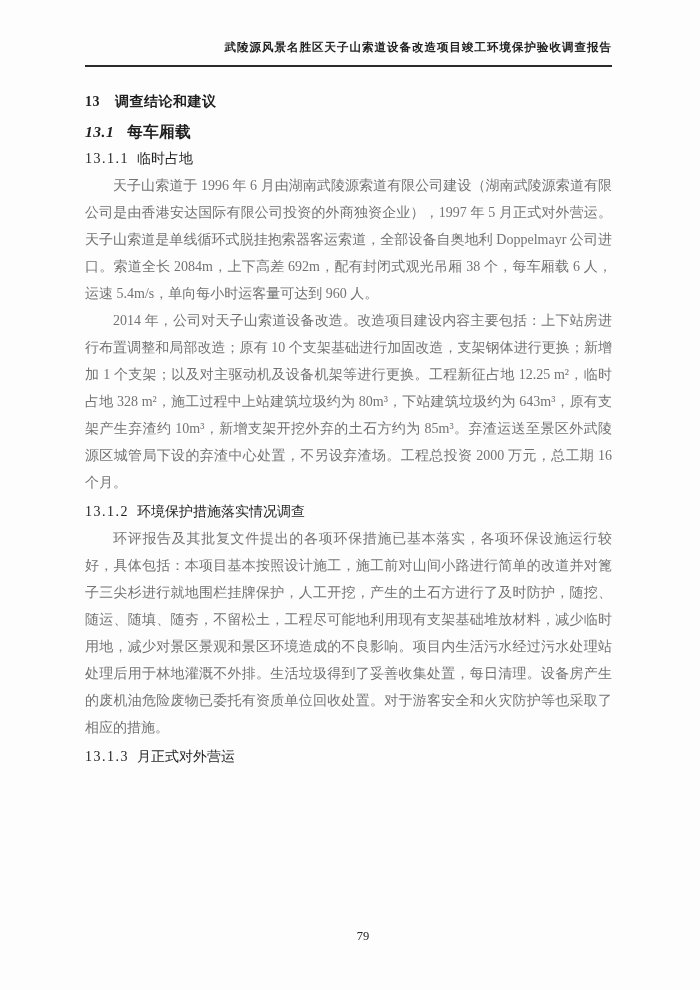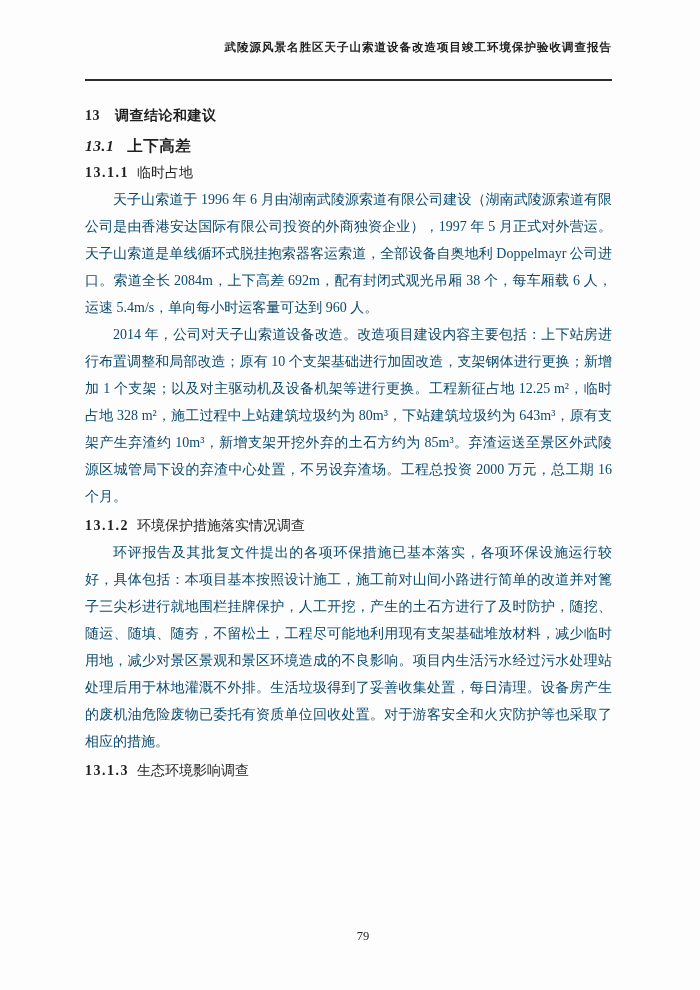--- a/index.html
+++ b/index.html
@@ -17,21 +17,21 @@
     font-family: "Liberation Serif", "DejaVu Serif", serif;
     position: relative;
     overflow: hidden;
   }
   .running-header {
     text-align: right;
     font-size: 11.5px;
     font-weight: 600;
     letter-spacing: 1px;
     color: #222;
-    padding-bottom: 24px;
+    padding-bottom: 10px;
     border-bottom: 2px solid #2b2b2b;
   }
   h1.chapter {
     font-size: 14px;
     font-weight: bold;
     margin: 26px 0 0 0;
     letter-spacing: 0.5px;
   }
   h1.chapter .num { margin-right: 15px; }
   h2.section {
@@ -40,28 +40,28 @@
     margin: 11px 0 0 0;
     letter-spacing: 0.5px;
   }
   h2.section .num { margin-right: 13px; font-style: italic; }
   h3.subsection {
     font-size: 14px;
     font-weight: normal;
     margin: 2px 0 0 0;
     line-height: 27px;
   }
-  h3.subsection .num { margin-right: 8px; letter-spacing: 1.5px; font-weight: bold; }
+  h3.subsection .num { margin-right: 8px; letter-spacing: 1.5px; }
   p.body {
     font-size: 14px;
     line-height: 27px;
     margin: 0;
     text-align: justify;
     text-indent: 2em;
-    color: #0c4a6e;
+    color: #737373;
   }
   p.cut { text-align-last: justify; }
   .page-number {
     position: absolute;
     bottom: 46px;
     left: 13px;
     width: 100%;
     text-align: center;
     font-size: 12.5px;
     color: #222;
@@ -72,36 +72,36 @@
 
 <div class="page">
 
   <div class="running-header">武陵源风景名胜区天子山索道设备改造项目竣工环境保护验收调查报告</div>
 
   <h1 class="chapter">
     <span class="num">13</span><span>调查结论和建议</span>
   </h1>
 
   <h2 class="section">
-    <span class="num">13.1</span><span>上下高差</span>
+    <span class="num">13.1</span><span>每车厢载</span>
   </h2>
 
   <h3 class="subsection">
     <span class="num">13.1.1</span><span>临时占地</span>
   </h3>
 
   <p class="body">天子山索道于 1996 年 6 月由湖南武陵源索道有限公司建设（湖南武陵源索道有限公司是由香港安达国际有限公司投资的外商独资企业），1997 年 5 月正式对外营运。天子山索道是单线循环式脱挂抱索器客运索道，全部设备自奥地利 Doppelmayr 公司进口。索道全长 2084m，上下高差 692m，配有封闭式观光吊厢 38 个，每车厢载 6 人，运速 5.4m/s，单向每小时运客量可达到 960 人。</p>
   <p class="body">2014 年，公司对天子山索道设备改造。改造项目建设内容主要包括：上下站房进行布置调整和局部改造；原有 10 个支架基础进行加固改造，支架钢体进行更换；新增加 1 个支架；以及对主驱动机及设备机架等进行更换。工程新征占地 12.25 m²，临时占地 328 m²，施工过程中上站建筑垃圾约为 80m³，下站建筑垃圾约为 643m³，原有支架产生弃渣约 10m³，新增支架开挖外弃的土石方约为 85m³。弃渣运送至景区外武陵源区城管局下设的弃渣中心处置，不另设弃渣场。工程总投资 2000 万元，总工期 16 个月。</p>
 
   <h3 class="subsection">
     <span class="num">13.1.2</span><span>环境保护措施落实情况调查</span>
   </h3>
 
   <p class="body">环评报告及其批复文件提出的各项环保措施已基本落实，各项环保设施运行较好，具体包括：本项目基本按照设计施工，施工前对山间小路进行简单的改道并对篦子三尖杉进行就地围栏挂牌保护，人工开挖，产生的土石方进行了及时防护，随挖、随运、随填、随夯，不留松土，工程尽可能地利用现有支架基础堆放材料，减少临时用地，减少对景区景观和景区环境造成的不良影响。项目内生活污水经过污水处理站处理后用于林地灌溉不外排。生活垃圾得到了妥善收集处置，每日清理。设备房产生的废机油危险废物已委托有资质单位回收处置。对于游客安全和火灾防护等也采取了相应的措施。</p>
 
   <h3 class="subsection">
-    <span class="num">13.1.3</span><span>生态环境影响调查</span>
+    <span class="num">13.1.3</span><span>月正式对外营运</span>
   </h3>
 
 
   <div class="page-number">79</div>
 
 </div>
 
 </body></html>

